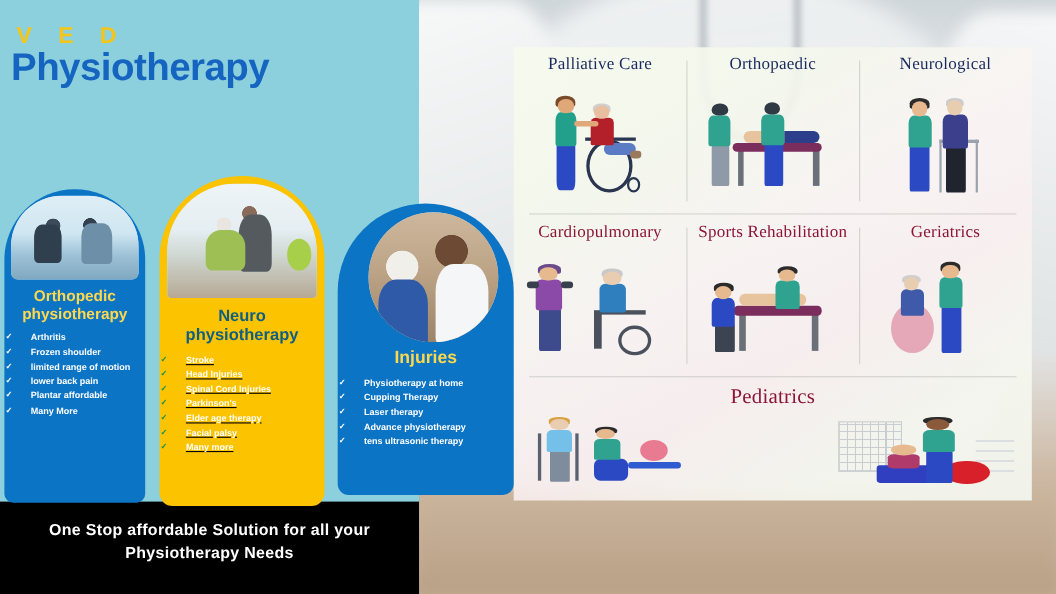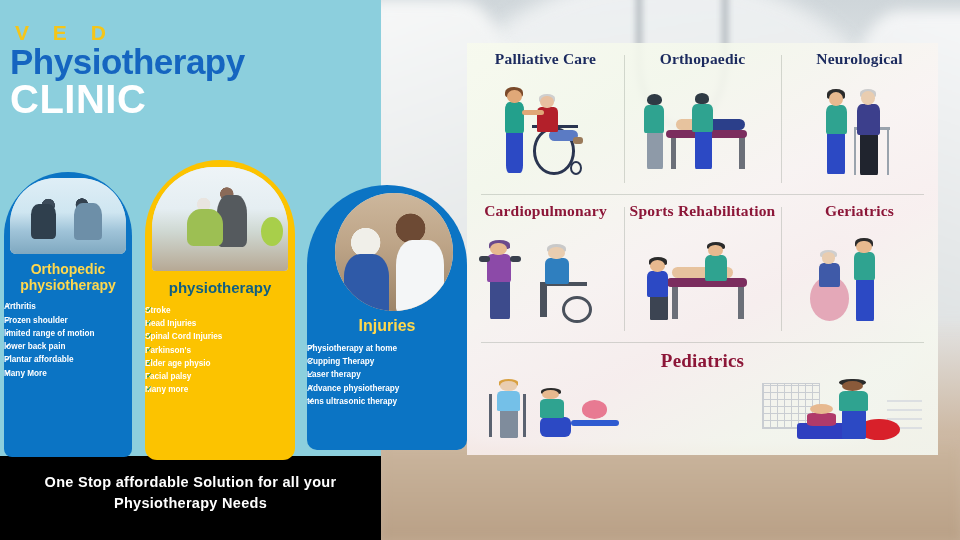--- a/index.html
+++ b/index.html
@@ -121,27 +121,27 @@
   }
   .t-ortho{color:#ffd84d;font-size:14px;margin-top:8px;}
   .t-neuro{color:#0f5f82;font-size:15px;margin-top:9px;}
   .t-serv{color:#ffd84d;font-size:16px;margin-top:6px;}
 
   ul.bullets{
     list-style:none;margin:7px 0 0 0;padding:0;
   }
   ul.bullets li{
     position:relative;font-size:8.2px;font-weight:700;color:#fff;
-    line-height:1.62;padding-left:0;white-space:nowrap;
+    line-height:1.62;padding-left:24px;white-space:nowrap;
   }
   ul.bullets li:before{
     content:"\2713";position:absolute;left:1px;top:0;font-size:7.5px;
   }
   .b-ortho{margin-left:14px;}
-  .b-neuro{margin-left:33px;}
+  .b-neuro{margin-left:33px;text-decoration:underline;}
   .b-neuro li{color:#0c3c52;}
   .b-neuro li:before{color:#1f8e4a;}
   .b-serv{margin-left:10px;}
 
   .tagline{
     position:absolute;left:0;top:472px;width:381px;text-align:center;
     color:#ffffff;font-size:14.5px;font-weight:800;line-height:1.45;
     letter-spacing:.3px;padding:0 8px;
   }
 
@@ -201,21 +201,21 @@
   }
   .divider-v{
     position:absolute;top:12px;bottom:12px;width:1px;
     background:rgba(120,130,120,.28);
   }
   .divider-h{
     position:absolute;left:14px;right:14px;height:1px;
     background:rgba(120,130,120,.28);
   }
   .cell-title{
-    font-family:"Liberation Serif",serif;font-weight:700;font-size:15.5px;
+    font-family:"Liberation Serif",serif;font-weight:400;font-size:15.5px;
     letter-spacing:.2px;white-space:nowrap;
   }
   .tone-navy{color:#1b2a5e;}
   .tone-maroon{color:#8c1638;}
   .cell-art{position:relative;flex:1 1 auto;width:100%;}
 
   
   .fig{position:absolute;}
   .fig i{position:absolute;display:block;}
 
@@ -339,21 +339,20 @@
 </head>
 <body>
 
 <div class="stage">
 
   <div class="left-panel">
 
     <div class="brand">
       <div class="brand-ved">V E D</div>
       <div class="brand-main">Physiotherapy</div>
-      <div class="brand-sub">CLINIC</div>
     </div>
 
     <div class="cards">
 
       <div class="card card-ortho">
         <div class="photo photo-ortho">
           <div class="ph-gym"></div>
         </div>
         <div class="card-title t-ortho">
           <div>Orthopedic</div>
@@ -369,28 +368,29 @@
         </ul>
       </div>
 
       <div class="card card-neuro">
         <div class="photo photo-neuro">
           <div class="ph-mat">
             <span class="ph-ball"></span>
           </div>
         </div>
         <div class="card-title t-neuro">
+          <div>Neuro</div>
           <div>physiotherapy</div>
         </div>
         <ul class="bullets b-neuro">
           <li>Stroke</li>
           <li>Head Injuries</li>
           <li>Spinal Cord Injuries</li>
           <li>Parkinson's</li>
-          <li>Elder age physio</li>
+          <li>Elder age therapy</li>
           <li>Facial palsy</li>
           <li>Many more</li>
         </ul>
       </div>
 
       <div class="card card-serv">
         <div class="photo photo-serv">
           <div class="ph-care"></div>
         </div>
         <div style="height:126px"></div>

